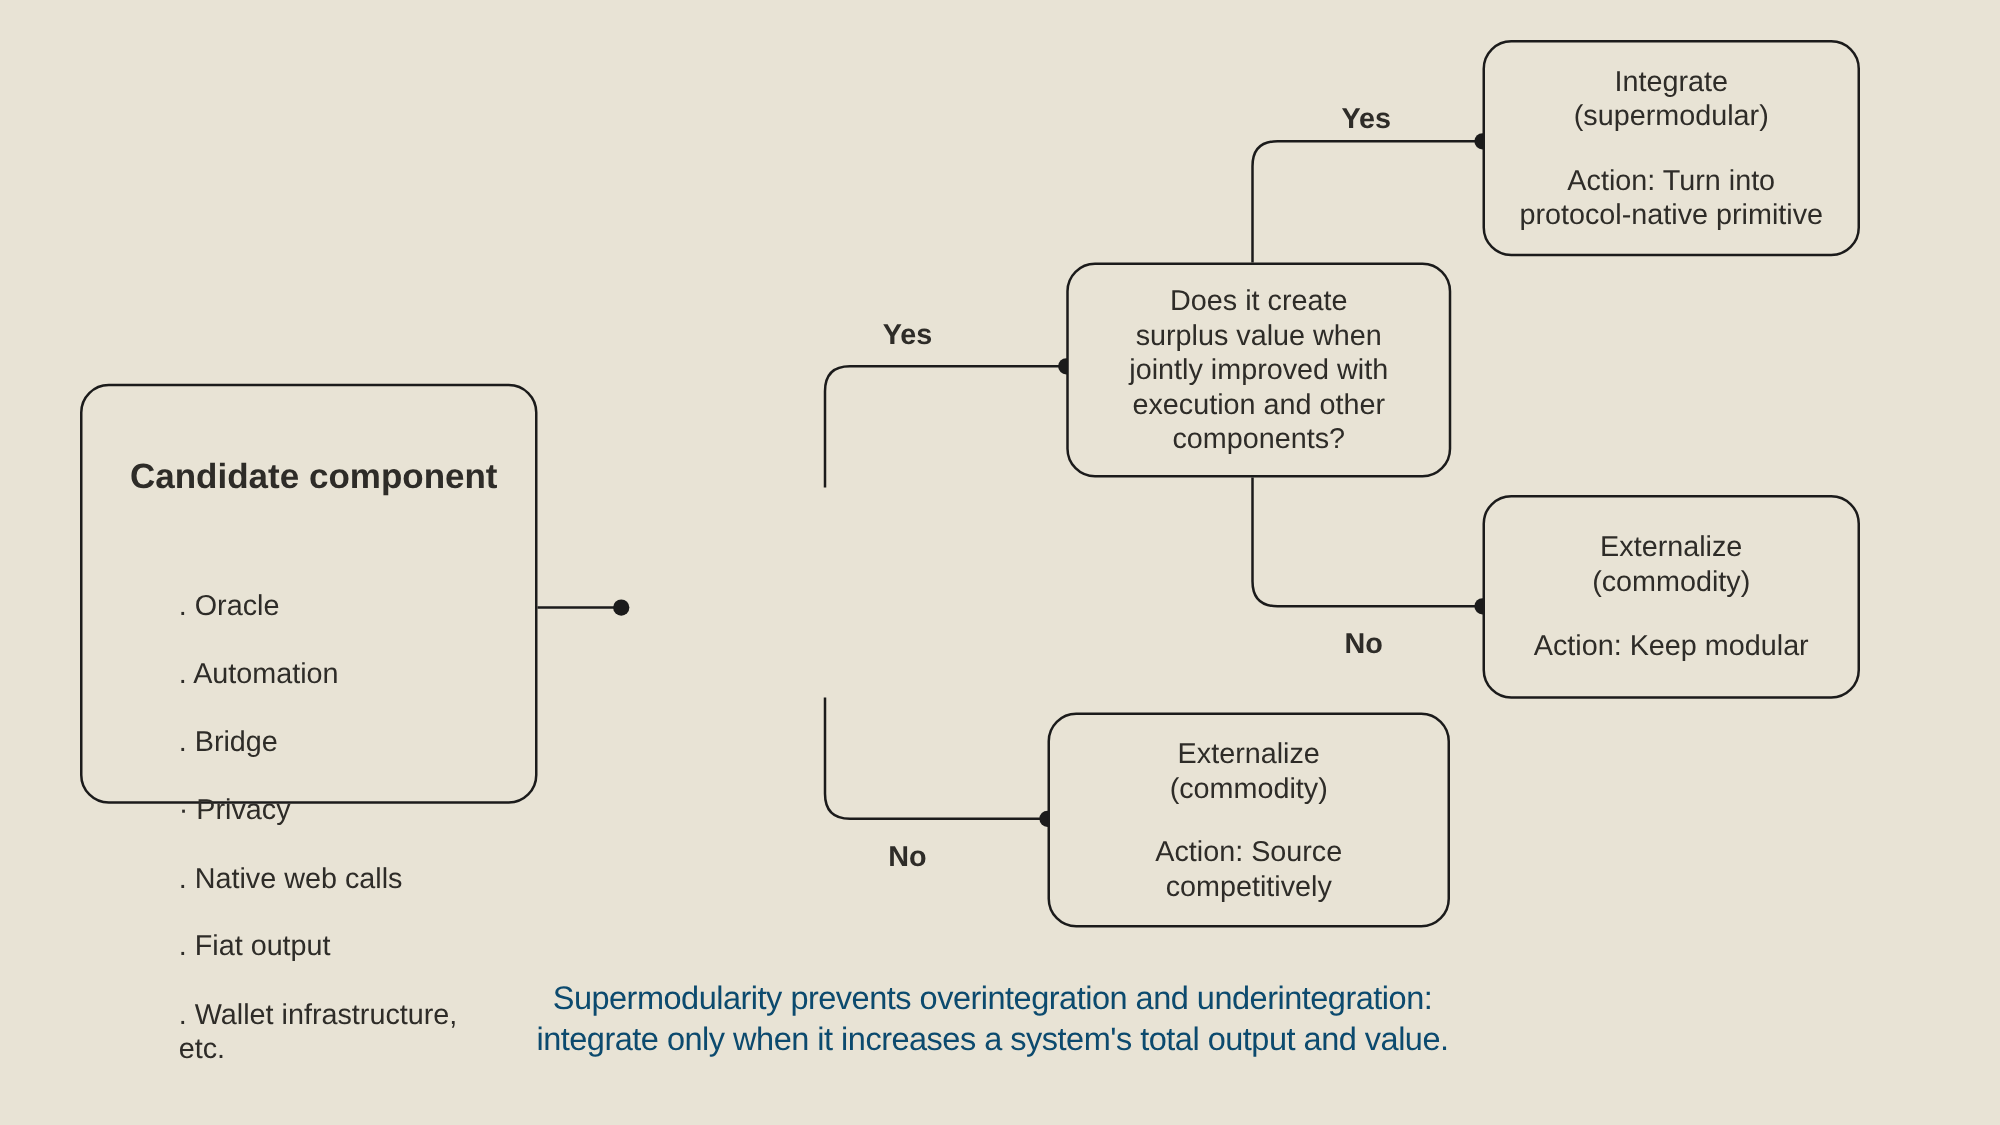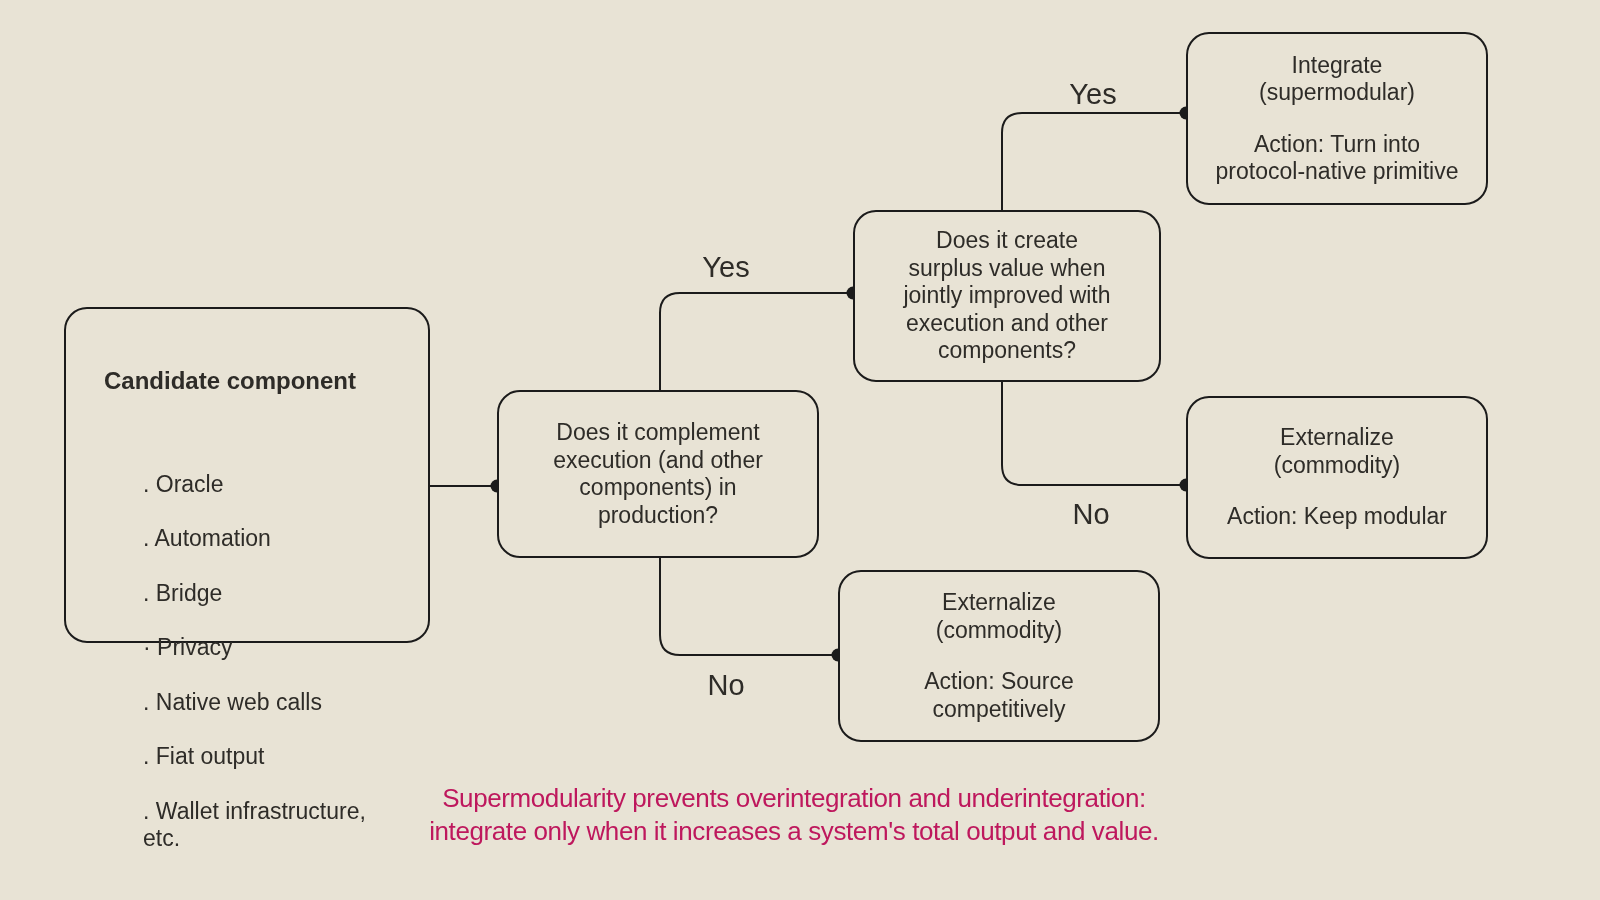--- a/index.html
+++ b/index.html
@@ -46,53 +46,54 @@
     align-items: center;
     justify-content: center;
     text-align: center;
   }
   .box.candidate {
     padding: 30px 30px 20px 38px;
     text-align: left;
   }
   .candidate-title {
     font-weight: bold;
-    font-size: 24px;
+    font-size: 28px;
     line-height: 28px;
   }
   .candidate-list {
     margin-top: 21px;
     margin-left: 39px;
   }
   .candidate-item {
     font-size: 23px;
     line-height: 27px;
     white-space: pre-line;
   }
   .result-gap {
     height: 24px;
   }
   .edge-label {
     position: absolute;
     transform: translate(-50%, -50%);
-    font-size: 29px;
+    font-size: 23px;
     line-height: 26px;
     white-space: nowrap;
+    font-weight: bold;
   }
   .caption {
     position: absolute;
     left: 0;
     top: 782px;
     width: 1588px;
     text-align: center;
     font-size: 26px;
     line-height: 33px;
     letter-spacing: -0.4px;
     white-space: pre-line;
-    color: #be185d;
+    color: #0c4a6e;
   }
 </style>
 </head>
 <body>
 
 <div class="canvas">
 
   <svg class="connector-layer" viewBox="0 0 1600 900" xmlns="http://www.w3.org/2000/svg">
     <path d="M 430 486 L 497 486"></path>
     <path d="M 660 390 L 660 313 Q 660 293 680 293 L 853 293"></path>
@@ -113,26 +114,20 @@
       <div class="candidate-item">. Automation</div>
       <div class="candidate-item">. Bridge</div>
       <div class="candidate-item">· Privacy</div>
       <div class="candidate-item">. Native web calls</div>
       <div class="candidate-item">. Fiat output</div>
       <div class="candidate-item">. Wallet infrastructure,
 etc.</div>
     </div>
   </div>
 
-  <div class="box centered" style="left:497px; top:390px; width:322px; height:168px;">
-    <div>Does it complement
-execution (and other
-components) in
-production?</div>
-  </div>
 
   <div class="box centered" style="left:853px; top:210px; width:308px; height:172px;">
     <div>Does it create
 surplus value when
 jointly improved with
 execution and other
 components?</div>
   </div>
 
   <div class="box centered" style="left:1186px; top:32px; width:302px; height:173px;">

